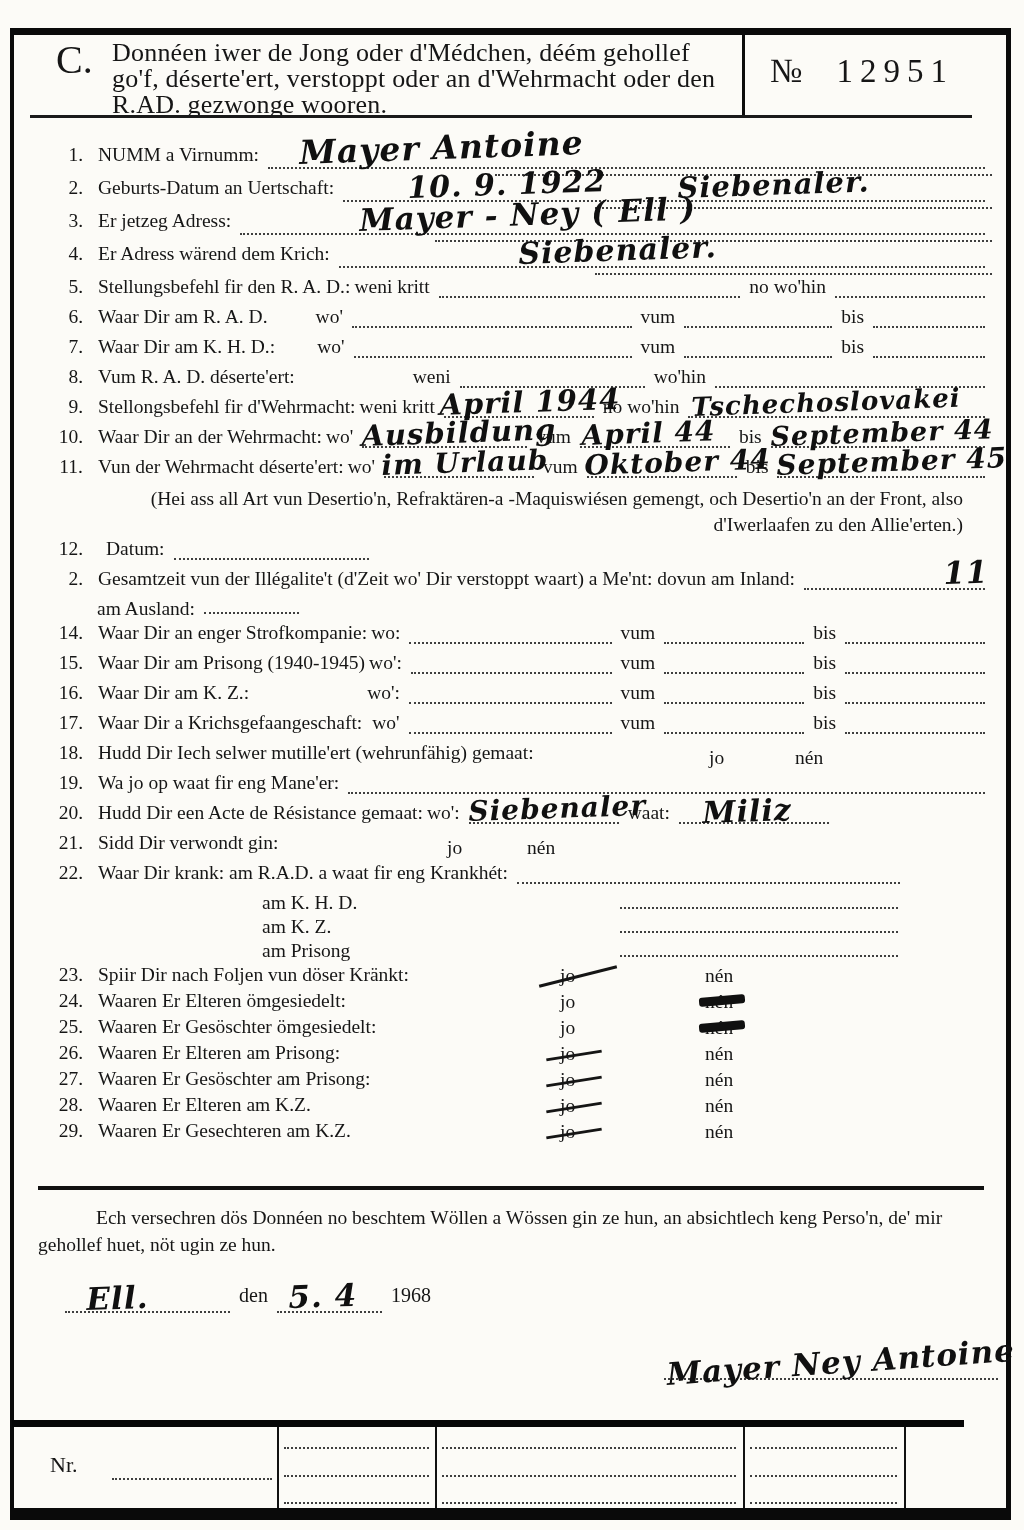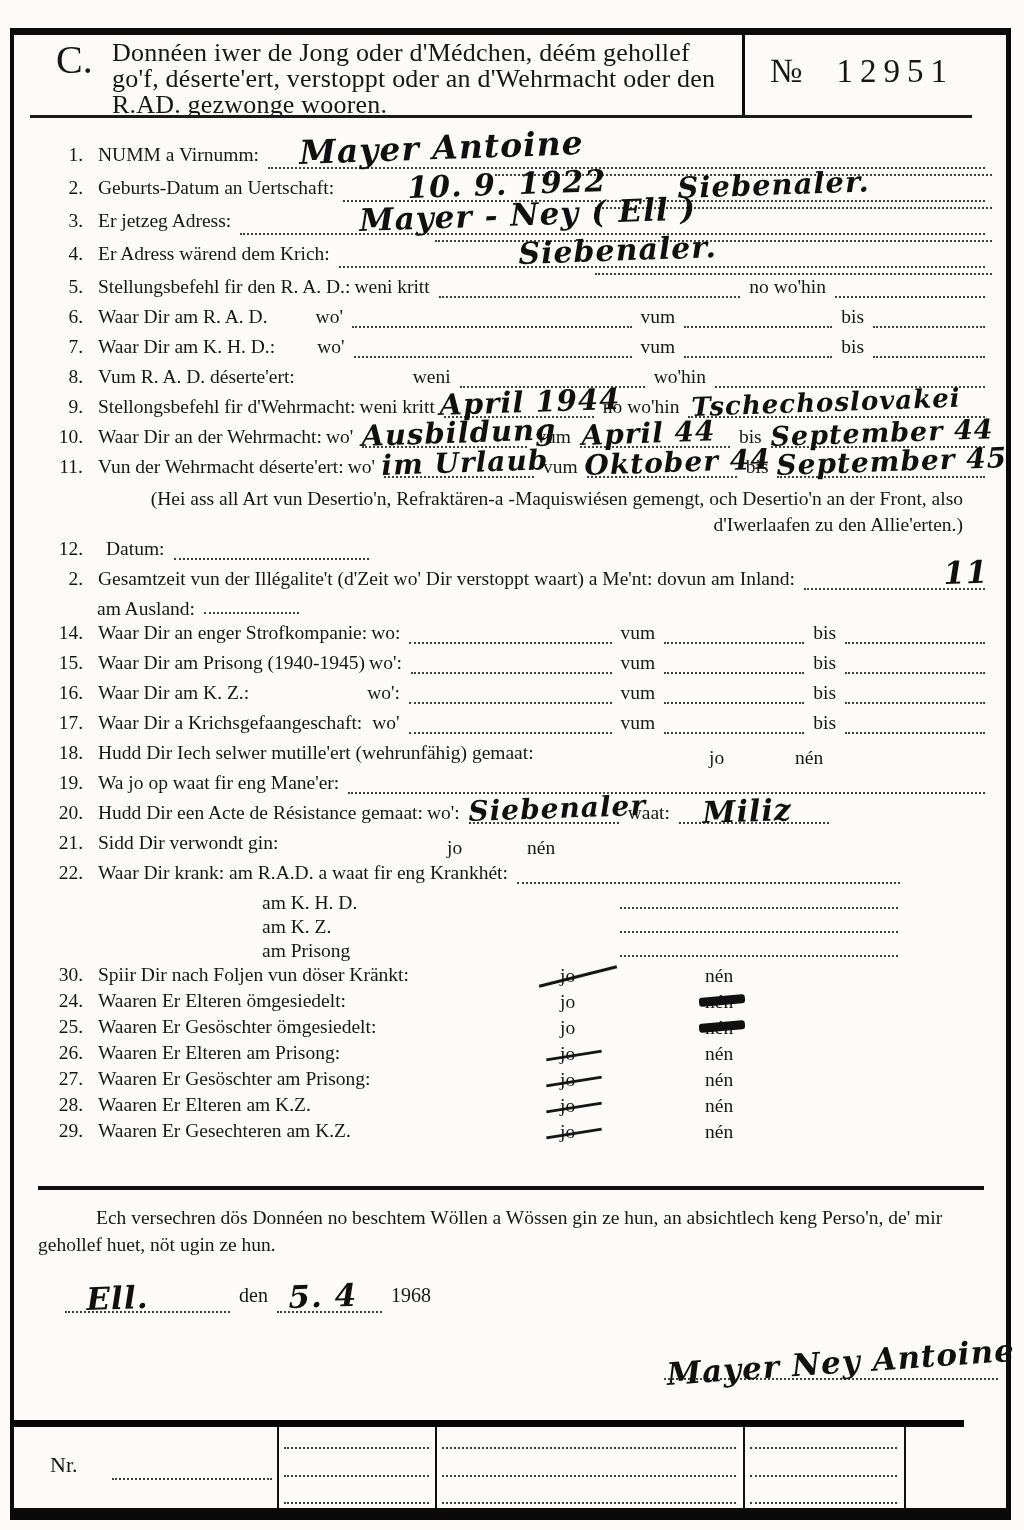--- a/index.html
+++ b/index.html
@@ -341,21 +341,21 @@
     <div class="row h24 sub">
       <span class="w">am K. Z.</span>
       <span class="sdots"></span>
     </div>
     <div class="row h24 sub">
       <span class="w">am Prisong</span>
       <span class="sdots"></span>
     </div>
 
     <div class="row h26">
-      <span class="n">30.</span>
+      <span class="n">23.</span>
       <span class="w">Spiir Dir nach Foljen vun döser Kränkt:</span>
       <span class="opt stlong" style="left:525px">jo</span>
       <span class="opt" style="left:670px">nén</span>
     </div>
     <div class="row h26">
       <span class="n">24.</span>
       <span class="w">Waaren Er Elteren ömgesiedelt:</span>
       <span class="opt" style="left:525px">jo</span>
       <span class="opt scrib" style="left:670px">nén</span>
     </div>

